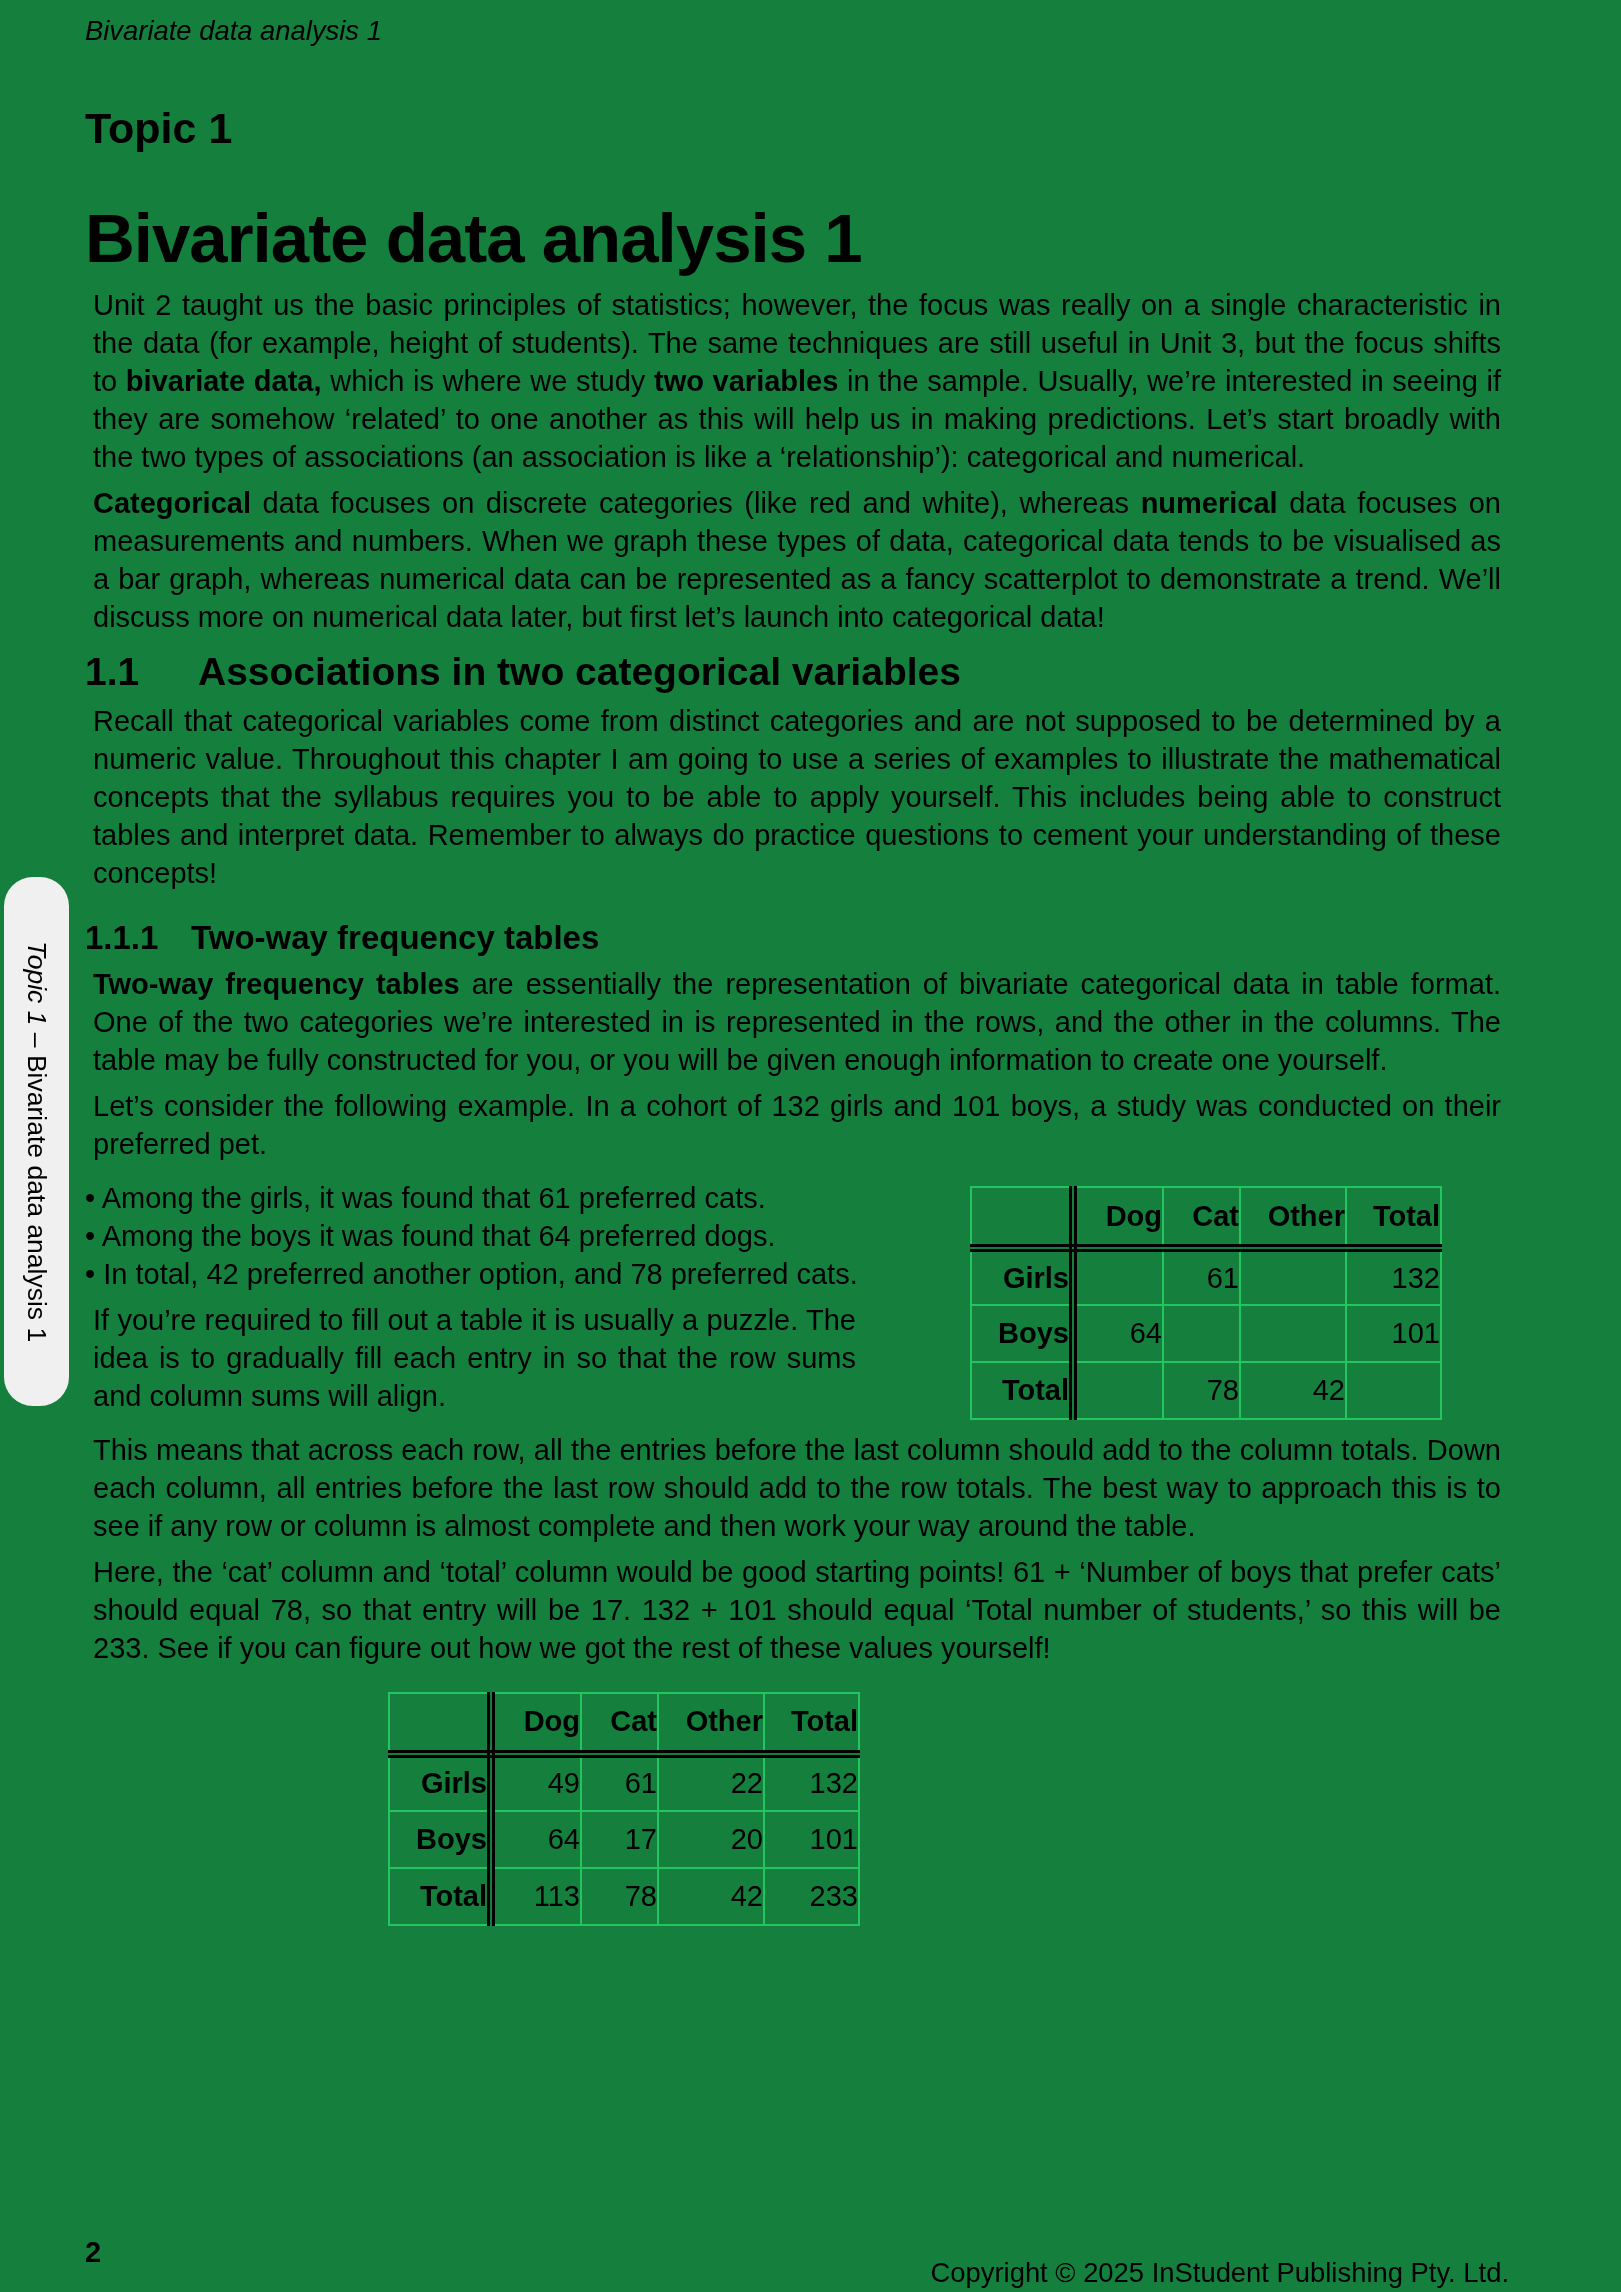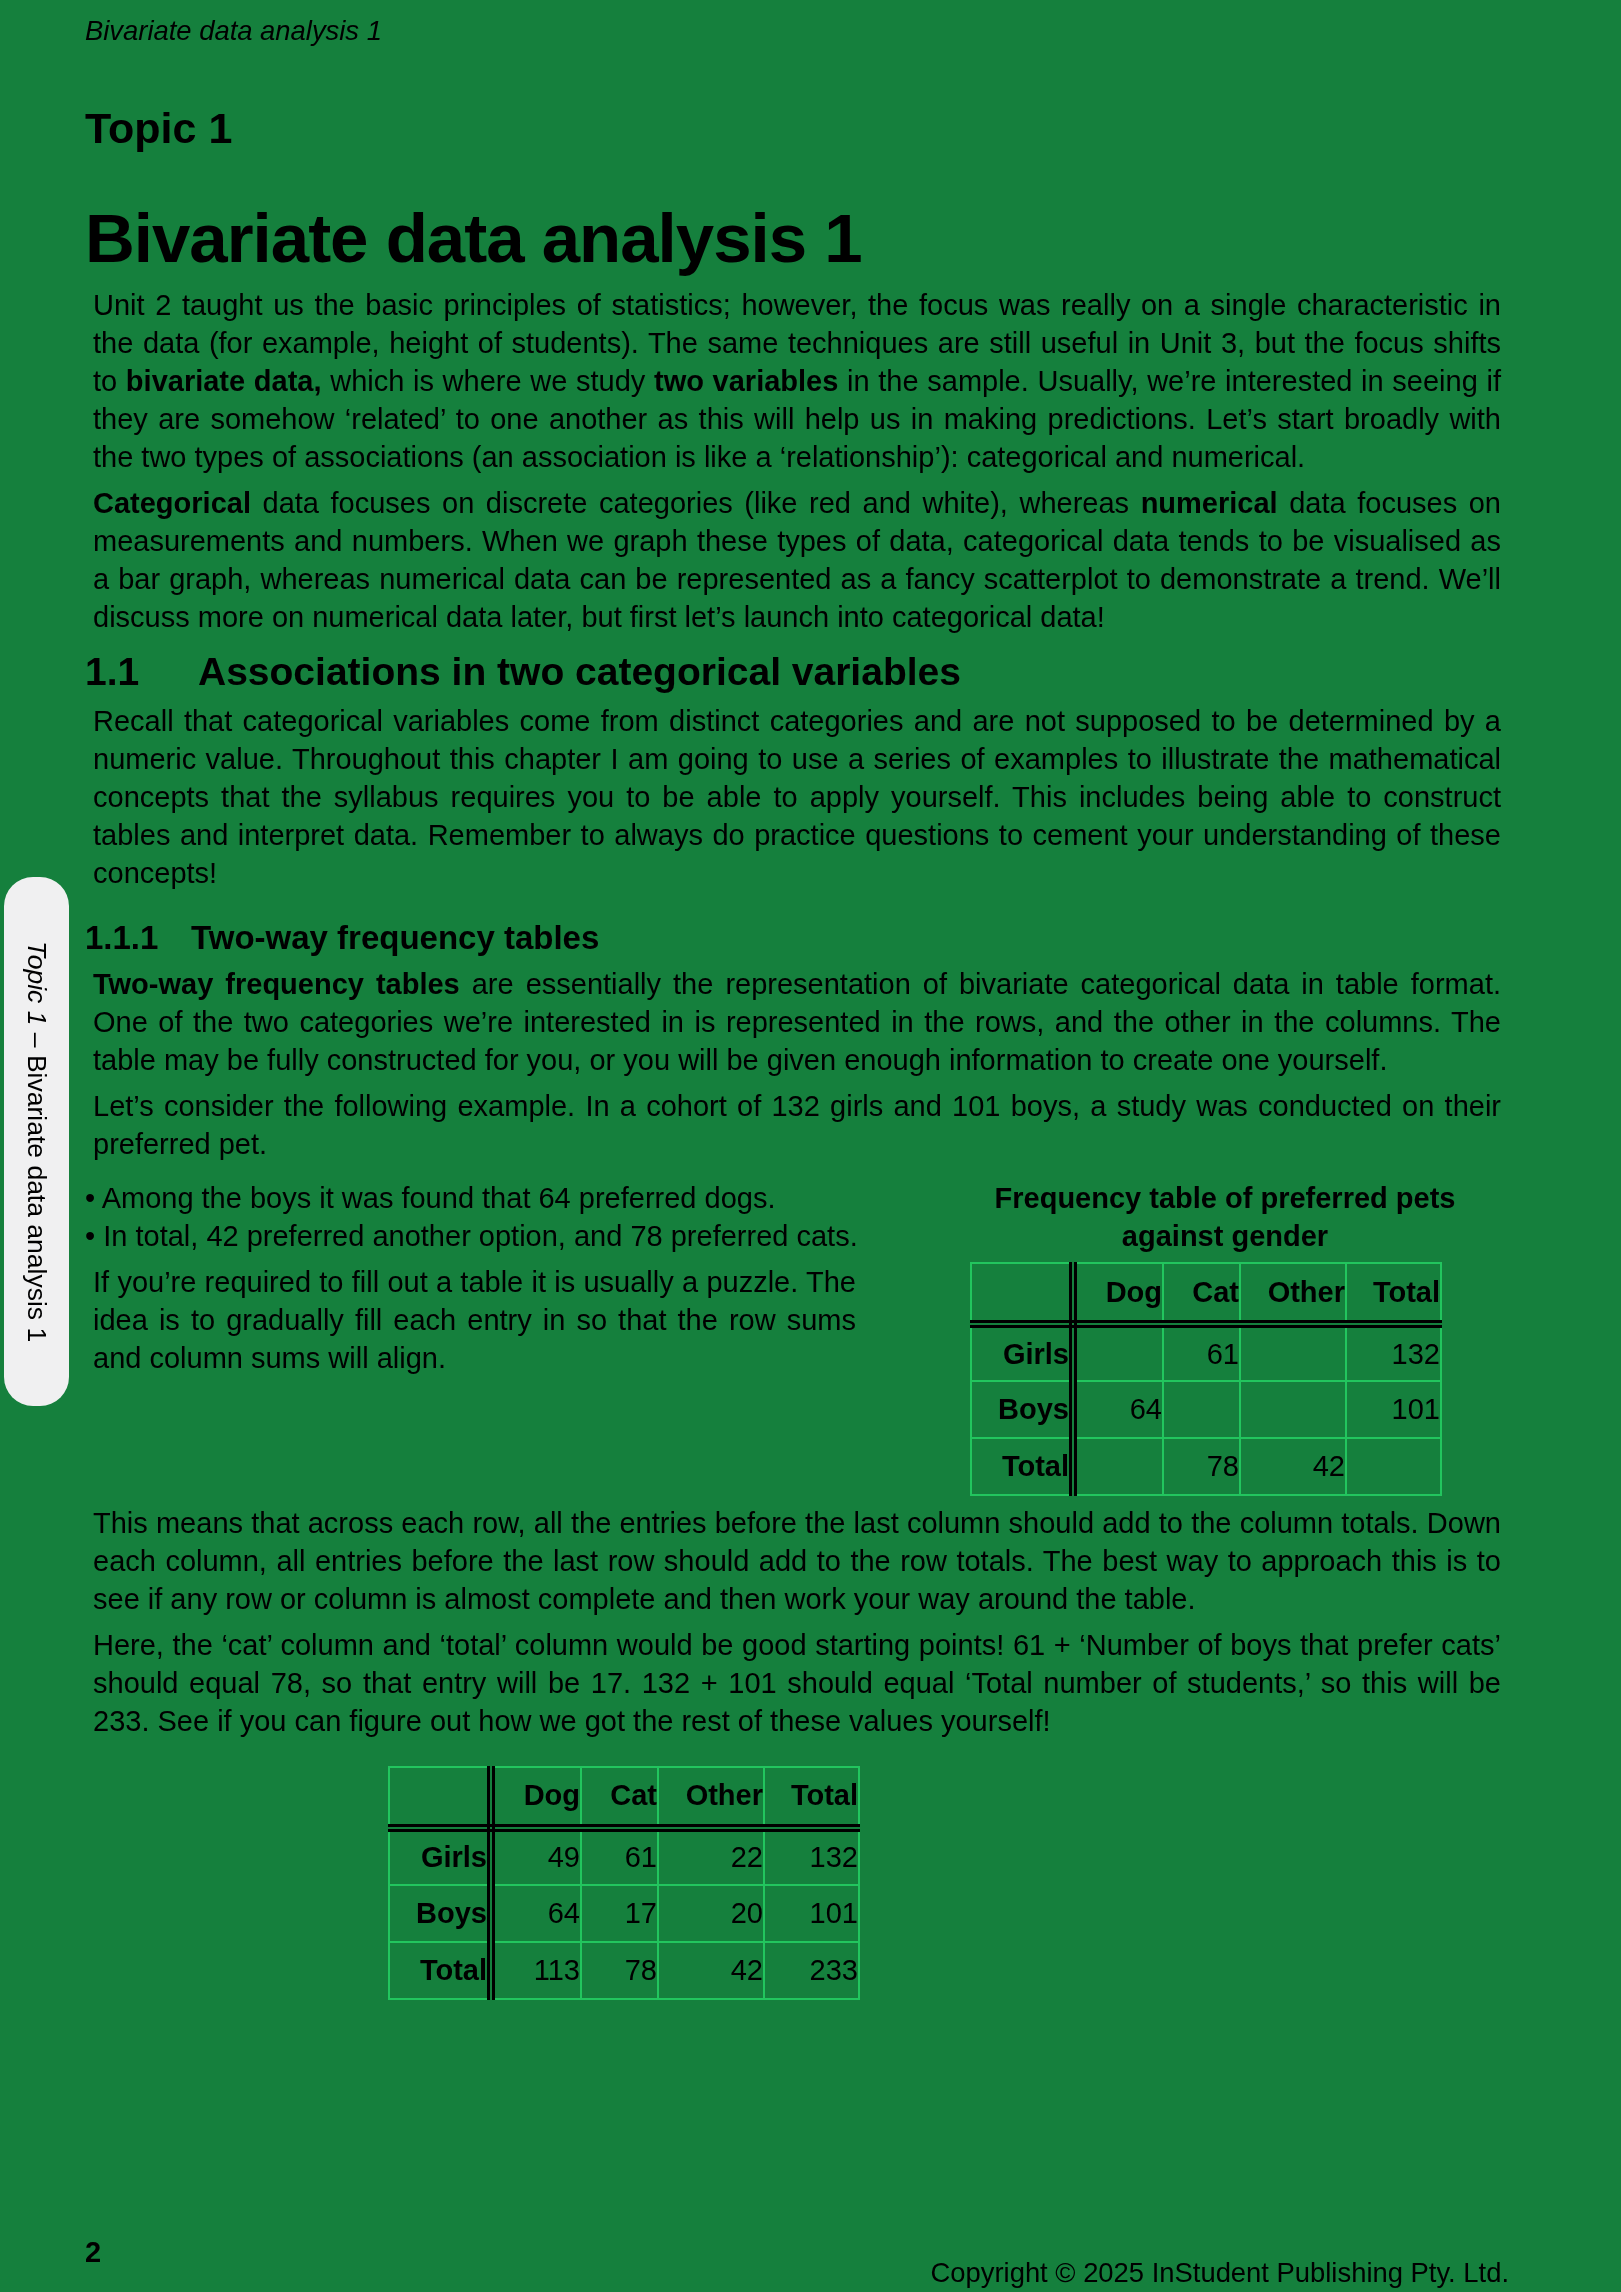--- a/index.html
+++ b/index.html
@@ -119,28 +119,28 @@
 
     <h3 class="subsection"><span class="sec-num">1.1.1</span><span>Two-way frequency tables</span></h3>
 
     <p class="body mt-twoway"><span class="bold">Two-way frequency tables</span><span> are essentially the representation of bivariate categorical data in table format. One of the two categories we’re interested in is represented in the rows, and the other in the columns. The table may be fully constructed for you, or you will be given enough information to create one yourself.</span></p>
 
     <p class="body mt-example">Let’s consider the following example. In a cohort of 132 girls and 101 boys, a study was conducted on their preferred pet.</p>
 
     <div class="two-col">
       <div class="col-left">
         <div class="bullet-list">
+          <div class="bullet-item">Among the girls, it was found that 61 preferred cats.</div>
           <div class="bullet-item">Among the boys it was found that 64 preferred dogs.</div>
           <div class="bullet-item">In total, 42 preferred another option, and 78 preferred cats.</div>
         </div>
         <p class="body puzzle-para">If you’re required to fill out a table it is usually a puzzle. The idea is to gradually fill each entry in so that the row sums and column sums will align.</p>
       </div>
 
       <div class="col-right">
-        <div class="figure-title">Frequency table of preferred pets against gender</div>
         <table class="freq">
           <colgroup>
               <col class="c-label">
               <col class="c-dog">
               <col class="c-cat">
               <col class="c-other">
               <col class="c-total">
             </colgroup>
           <tbody>
             <tr class="header-row">

